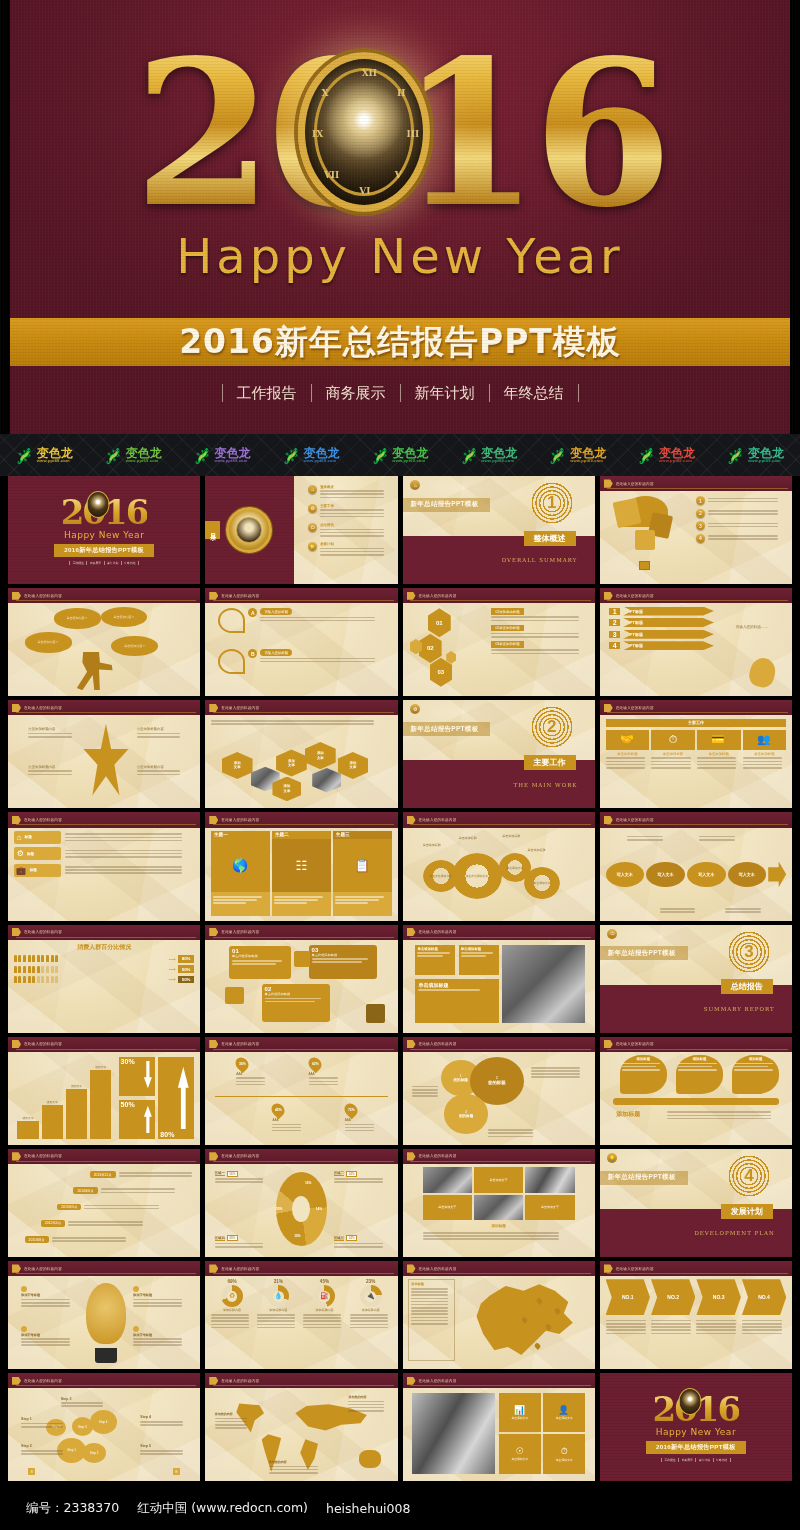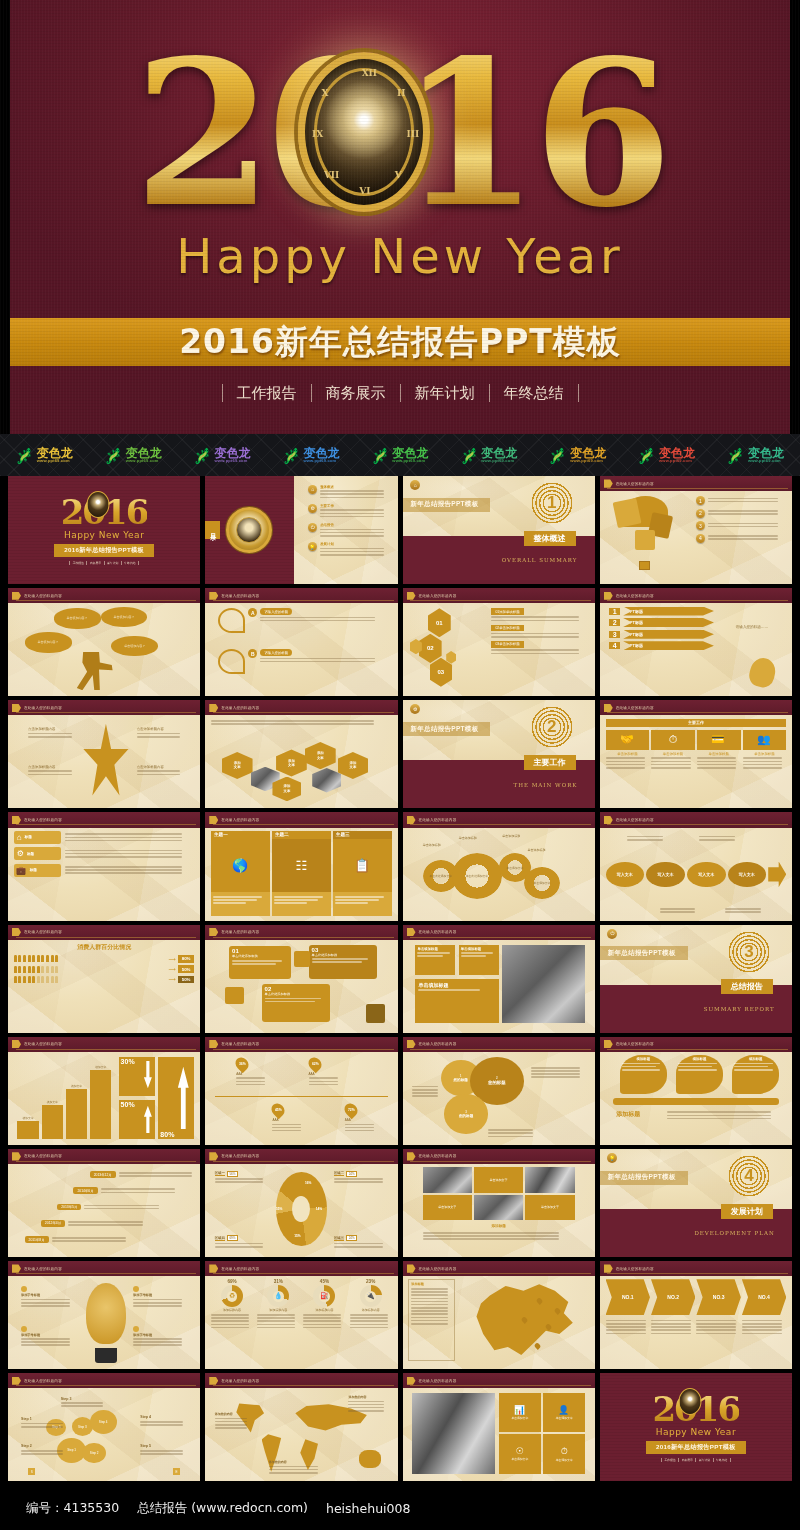--- a/index.html
+++ b/index.html
@@ -1466,18 +1466,18 @@
             <span>工作报告</span>
             <span>商务展示</span>
             <span>新年计划</span>
             <span>年终总结</span>
           </div>
         </div>
       </div>
     </div>
 
   <div class="footer">
-    <span>编号：4135530</span>
-    <span>总结报告 (www.redocn.com)</span>
+    <span>编号：2338370</span>
+    <span>红动中国 (www.redocn.com)</span>
     <span>heishehui008</span>
   </div>
 
 </div>
 
 </body></html>

